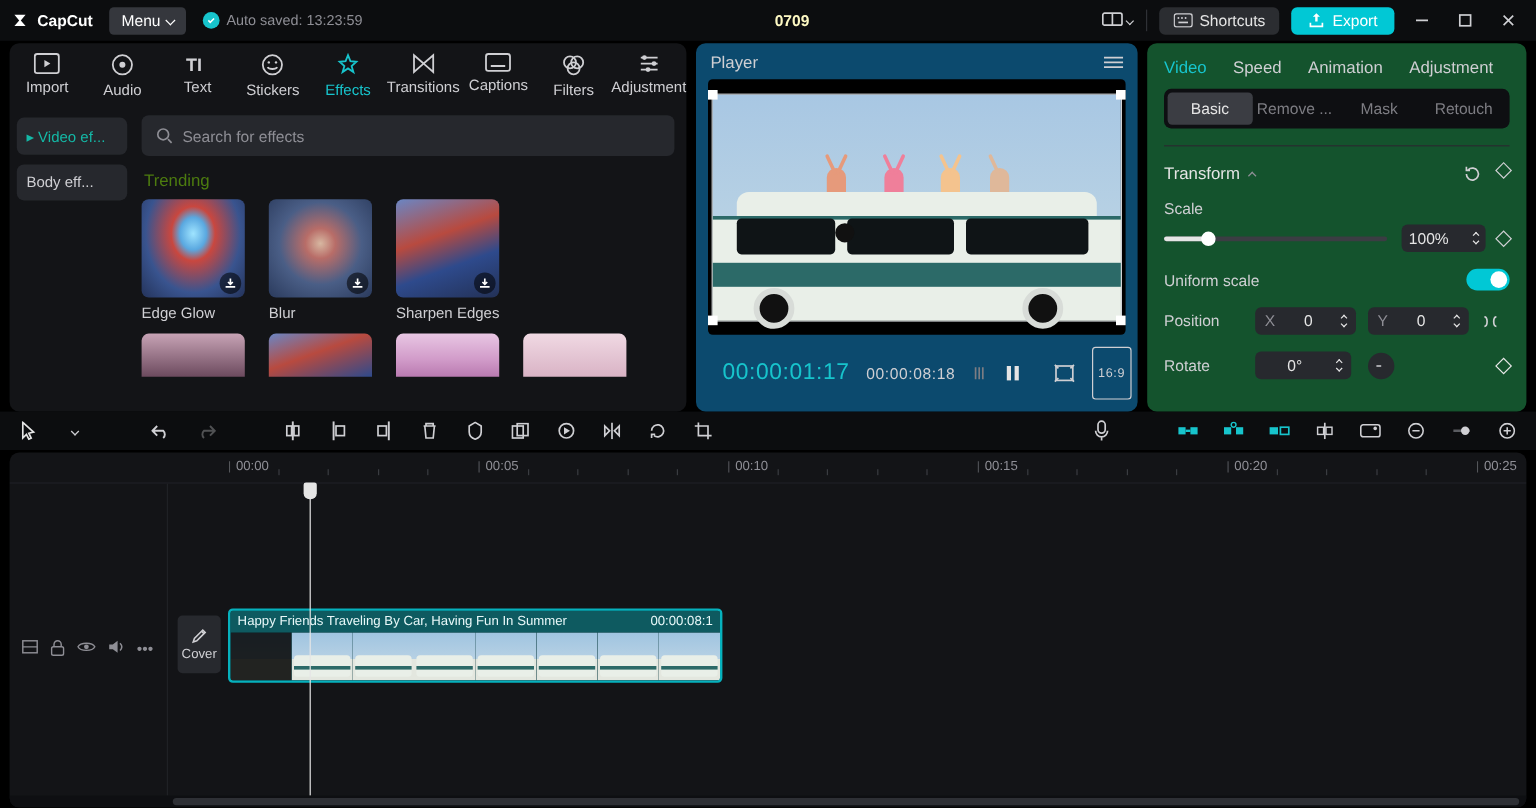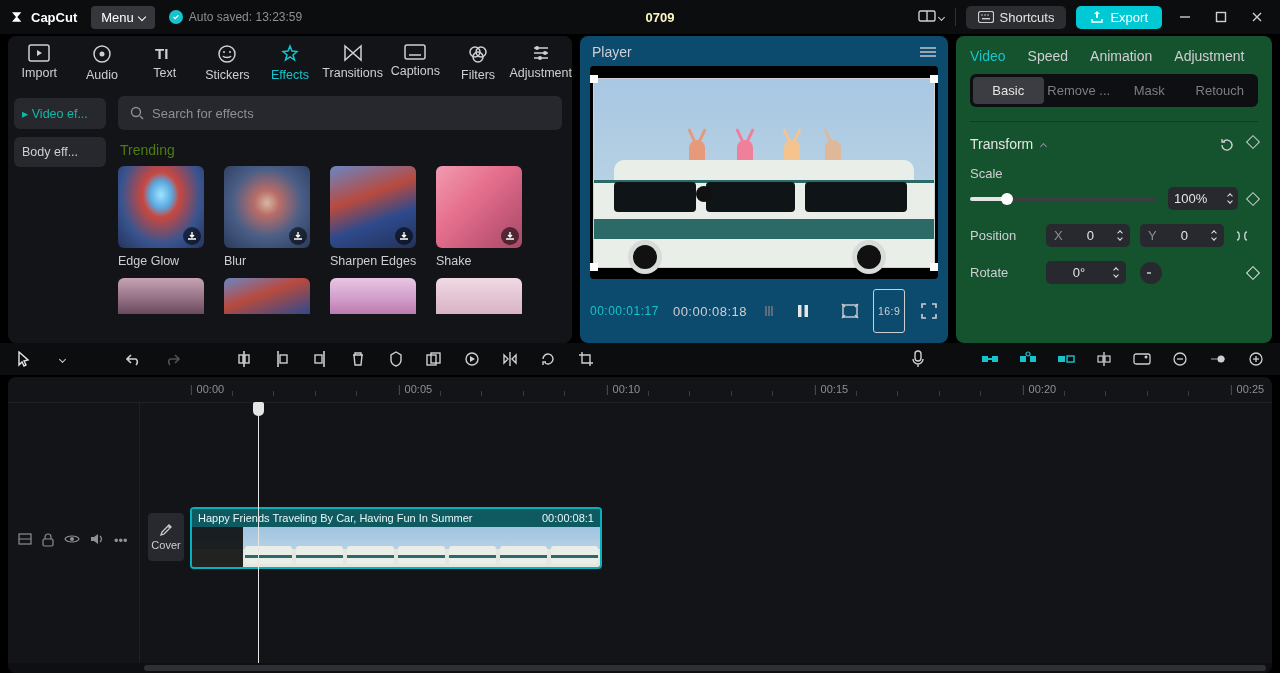--- a/index.html
+++ b/index.html
@@ -57,21 +57,21 @@
 .van-window { position:absolute; top:32%; height:24%; background:#0f1416; border-radius:4px; }
 .vw1{left:6%;width:24%}.vw2{left:33%;width:26%}.vw3{left:62%;width:30%}
 .wheel { position:absolute; bottom:-6%; width:34px; height:34px; background:#111; border-radius:50%; border:5px solid #d8dcd8; }
 .wh1{left:10%}.wh2{right:14%}
 .mirror{position:absolute;top:35%;left:30%;width:16px;height:16px;background:#111;border-radius:50%}
 .person{position:absolute;top:-2%;width:16px;height:36px;border-radius:8px}
 .p1{left:28%;background:#e69a7b}.p2{left:42%;background:#ef7f9a}.p3{left:56%;background:#f4c38e}.p4{left:68%;background:#dfb89a}
 .arm{position:absolute;width:3px;height:18px;background:inherit;top:-12px;border-radius:2px}
 .arm.l{left:2px;transform:rotate(-25deg)}.arm.r{right:2px;transform:rotate(25deg)}
 .player-ctrl { display:flex; align-items:center; gap:14px; padding-top:10px; color:#cfcfd3; }
-.tc-cur { color:#17c4cc; font-size:12px; letter-spacing:0.5px; }
+.tc-cur { color:#17c4cc; font-size:19px; letter-spacing:0.5px;margin-left:12px; }
 .tc-dur { color:#cfcfd3; font-size:13px; letter-spacing:0.5px; }
 .pc-spacer { flex:1; }
 .pc-icon { width:22px; height:22px; display:flex; align-items:center; justify-content:center; color:#cfcfd3; }
 .ratio-box { border:1px solid #cfcfd3; padding:15px 4px; font-size:10.5px; border-radius:3px; letter-spacing:.5px; }
 
 
 .inspector { width:316px; background:#14532d; border-radius:8px; padding:6px 14px 0 14px; overflow:hidden; }
 .insp-tabs { display:flex; gap:22px; font-size:14px; padding:6px 0 10px 0; }
 .insp-tab { color:#cfcfd3; }
 .insp-tab.active { color:#17c4cc; font-weight:500; }
@@ -310,30 +310,20 @@
           <div class="thumb-cell">
             <div class="thumb" style="background:linear-gradient(160deg,#6a86c4 0%,#b84a3f 38%,#2e4a8c 65%,#233156 100%)">
               <div class="dl-badge">
                   <svg width="10" height="10">
                     <path stroke="#fff" stroke-width="1.4" fill="none" d="M5 1v5M3 4l2 2 2-2M1 8h8"></path>
                   </svg>
                 </div>
             </div>
             <div class="thumb-label">Sharpen Edges</div>
           </div>
-          <div class="thumb-cell">
-            <div class="thumb" style="background:linear-gradient(135deg,#f19bb0 0%,#e5708d 40%,#c75a7a 70%,#a84a68 100%)">
-              <div class="dl-badge">
-                  <svg width="10" height="10">
-                    <path stroke="#fff" stroke-width="1.4" fill="none" d="M5 1v5M3 4l2 2 2-2M1 8h8"></path>
-                  </svg>
-                </div>
-            </div>
-            <div class="thumb-label">Shake</div>
-          </div>
         </div>
         <div class="thumb-row partial" style="margin-top:10px">
           <div class="thumb-cell">
               <div class="thumb" style="background:linear-gradient(#c7a3b5,#6c4a5e)"></div>
             </div>
           <div class="thumb-cell">
               <div class="thumb" style="background:linear-gradient(160deg,#6a86c4,#b84a3f 45%,#2e4a8c)"></div>
             </div>
           <div class="thumb-cell">
               <div class="thumb" style="background:linear-gradient(#e8c6e3,#d19bc9 60%,#b97ab0)"></div>
@@ -456,20 +446,26 @@
           <div class="slider-knob"></div>
         </div>
       <div class="val-box">
         <span>100%</span>
         <span class="stepper">
             <span class="chev up" style="padding:1.5px"></span>
             <span class="chev down" style="padding:1.5px"></span>
           </span>
       </div>
       <span class="kf-icon diamond"></span>
+    </div>
+    <div class="field-row">
+      <div class="field-label" style="width:auto">Uniform scale</div>
+      <div class="toggle">
+          <div class="toggle-knob"></div>
+        </div>
     </div>
     <div class="field-row">
       <div class="field-label">Position</div>
       <div class="xy-box">
         <span class="axis">X</span>
         <span class="num">0</span>
         <span class="stepper">
             <span class="chev up" style="padding:1.5px"></span>
             <span class="chev down" style="padding:1.5px"></span>
           </span>

